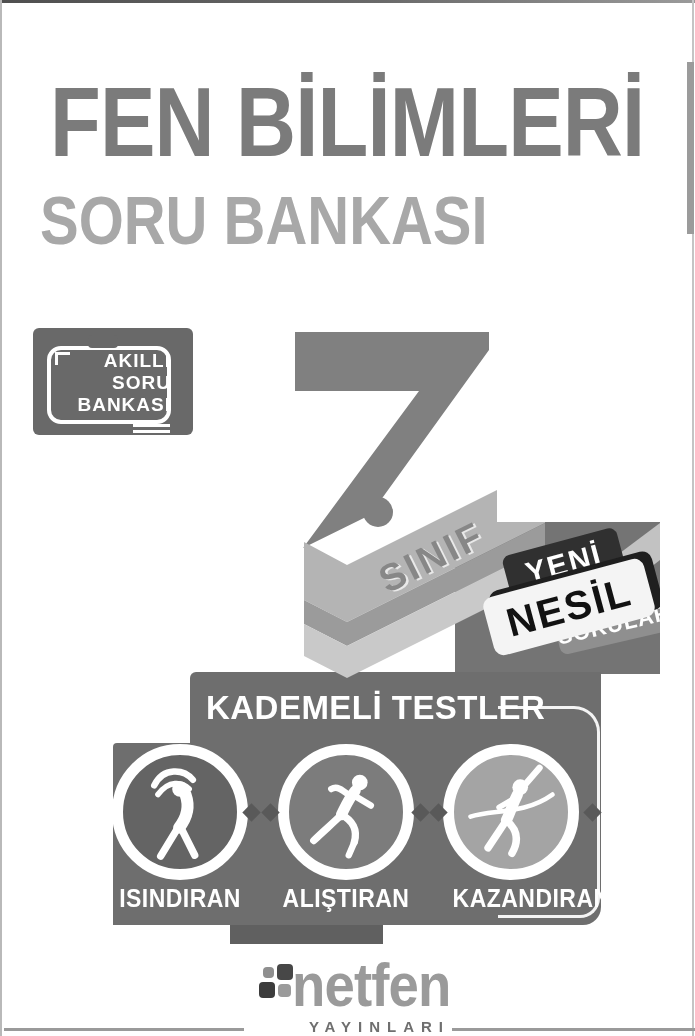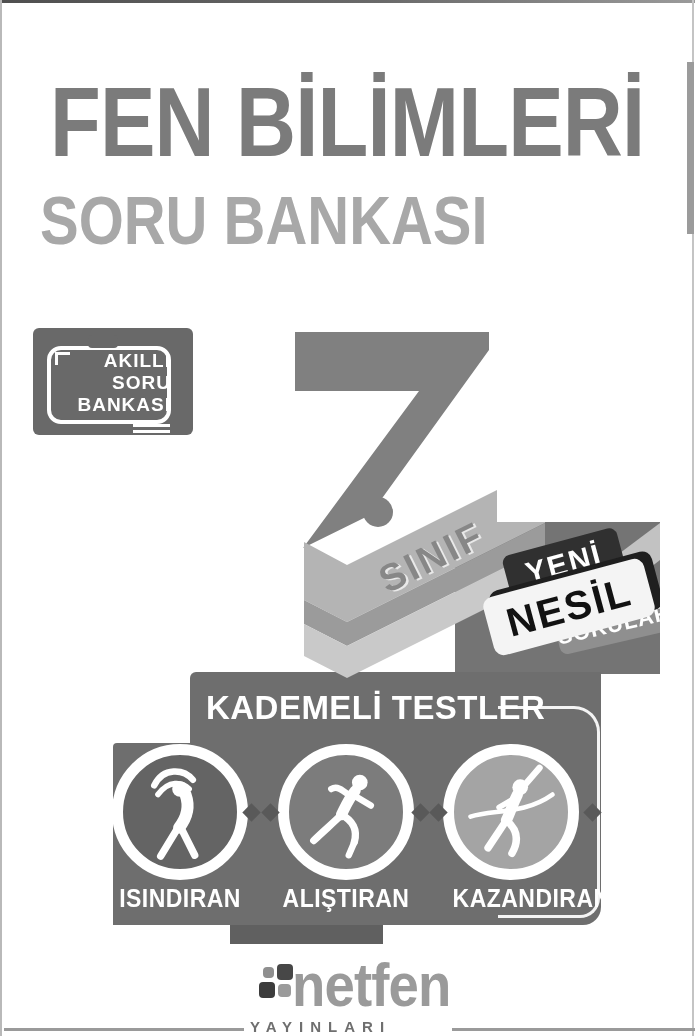--- a/index.html
+++ b/index.html
@@ -87,21 +87,21 @@
   
   #logo{left:0px;top:940px;width:695px;height:90px;z-index:2;margin-top:12px;}
   .leaf{position:absolute;border-radius:4px;}
   #leaf-tl{left:263px;top:15px;width:11px;height:11px;background:#8f8f8f;}
   #leaf-tr{left:277px;top:12px;width:16px;height:16px;background:#474747;}
   #leaf-bl{left:259px;top:30px;width:16px;height:16px;background:#3c3c3c;}
   #leaf-br{left:278px;top:32px;width:13px;height:13px;background:#9b9b9b;}
   #logo-name{position:absolute;left:292px;top:2px;font-size:62px;color:#9a9a9a;
     font-weight:bold;line-height:1;letter-spacing:-1px;
     transform:scaleX(0.88);transform-origin:left top;}
-  #logo-tagline{position:absolute;left:250px;top:66px;width:200px;text-align:left;
+  #logo-tagline{position:absolute;left:250px;top:66px;width:200px;text-align:right;
     font-size:15px;font-weight:bold;color:#6f6f6f;letter-spacing:7px;}
 
   .sr{position:absolute;width:1px;height:1px;overflow:hidden;clip:rect(0 0 0 0);}
 </style>
 </head>
 <body>
 
 <div id="page">
 
   <div class="abs" id="top-edge"></div>

